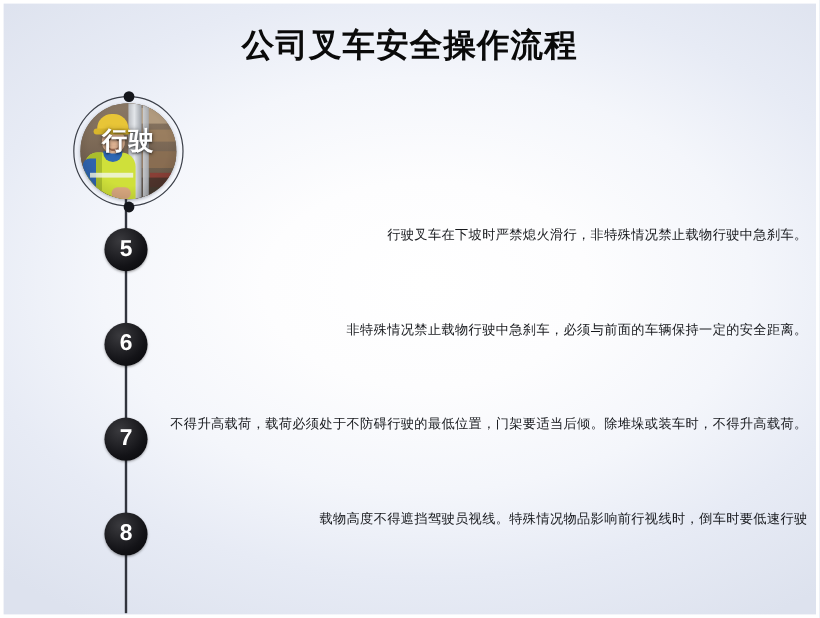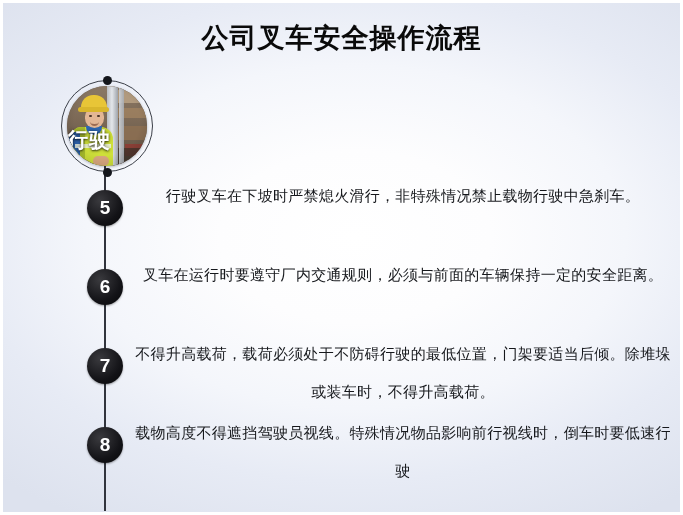--- a/index.html
+++ b/index.html
@@ -164,22 +164,23 @@
     position:absolute; left:26px; top:70px; width:16px; height:10px;
     background:#d9a87f; border-radius:6px;
   }
   .ph-vignette {
     position:absolute; inset:0;
     background: radial-gradient(circle at 50% 45%, rgba(0,0,0,0) 55%, rgba(0,0,0,.22) 100%);
   }
   .photo-label {
     position: absolute;
     left: 0;
-    top: 40px;
+    top: 17px;
     width: 80px;
+    text-align: center;
     font-size: 21px;
     font-weight: bold;
     color: #ffffff;
     letter-spacing: 1px;
     text-shadow: 0 1px 2px rgba(0,0,0,.65), 0 0 4px rgba(0,0,0,.45);
     z-index: 3;
   }
 
   
   .step {
@@ -201,25 +202,25 @@
     font-weight: bold;
     line-height: 36px;
     text-align: center;
     box-shadow: 0 1px 2px rgba(0,0,0,.35);
   }
   .step-text {
     position: absolute;
     left: 133px;
     top: -13px;
     width: 540px;
-    font-size: 15px;
+    font-size: 11px;
     line-height: 38px;
     color: #16181c;
     letter-spacing: .3px;
-    text-align: center;
+    text-align: right;
     font-family: Liberation Serif, serif;
   }
 </style>
 </head>
 <body>
 
 <div id="slide">
 
   <div class="title">公司叉车安全操作流程</div>
 
@@ -255,21 +256,21 @@
     </div>
   </div>
 
   <div class="step" style="top:190px">
     <div class="step-badge">5</div>
     <div class="step-text">行驶叉车在下坡时严禁熄火滑行，非特殊情况禁止载物行驶中急刹车。</div>
   </div>
 
   <div class="step" style="top:269px">
     <div class="step-badge">6</div>
-    <div class="step-text">叉车在运行时要遵守厂内交通规则，必须与前面的车辆保持一定的安全距离。</div>
+    <div class="step-text">非特殊情况禁止载物行驶中急刹车，必须与前面的车辆保持一定的安全距离。</div>
   </div>
 
   <div class="step" style="top:348px">
     <div class="step-badge">7</div>
     <div class="step-text">不得升高载荷，载荷必须处于不防碍行驶的最低位置，门架要适当后倾。除堆垛或装车时，不得升高载荷。</div>
   </div>
 
   <div class="step" style="top:427px">
     <div class="step-badge">8</div>
     <div class="step-text">载物高度不得遮挡驾驶员视线。特殊情况物品影响前行视线时，倒车时要低速行驶</div>

